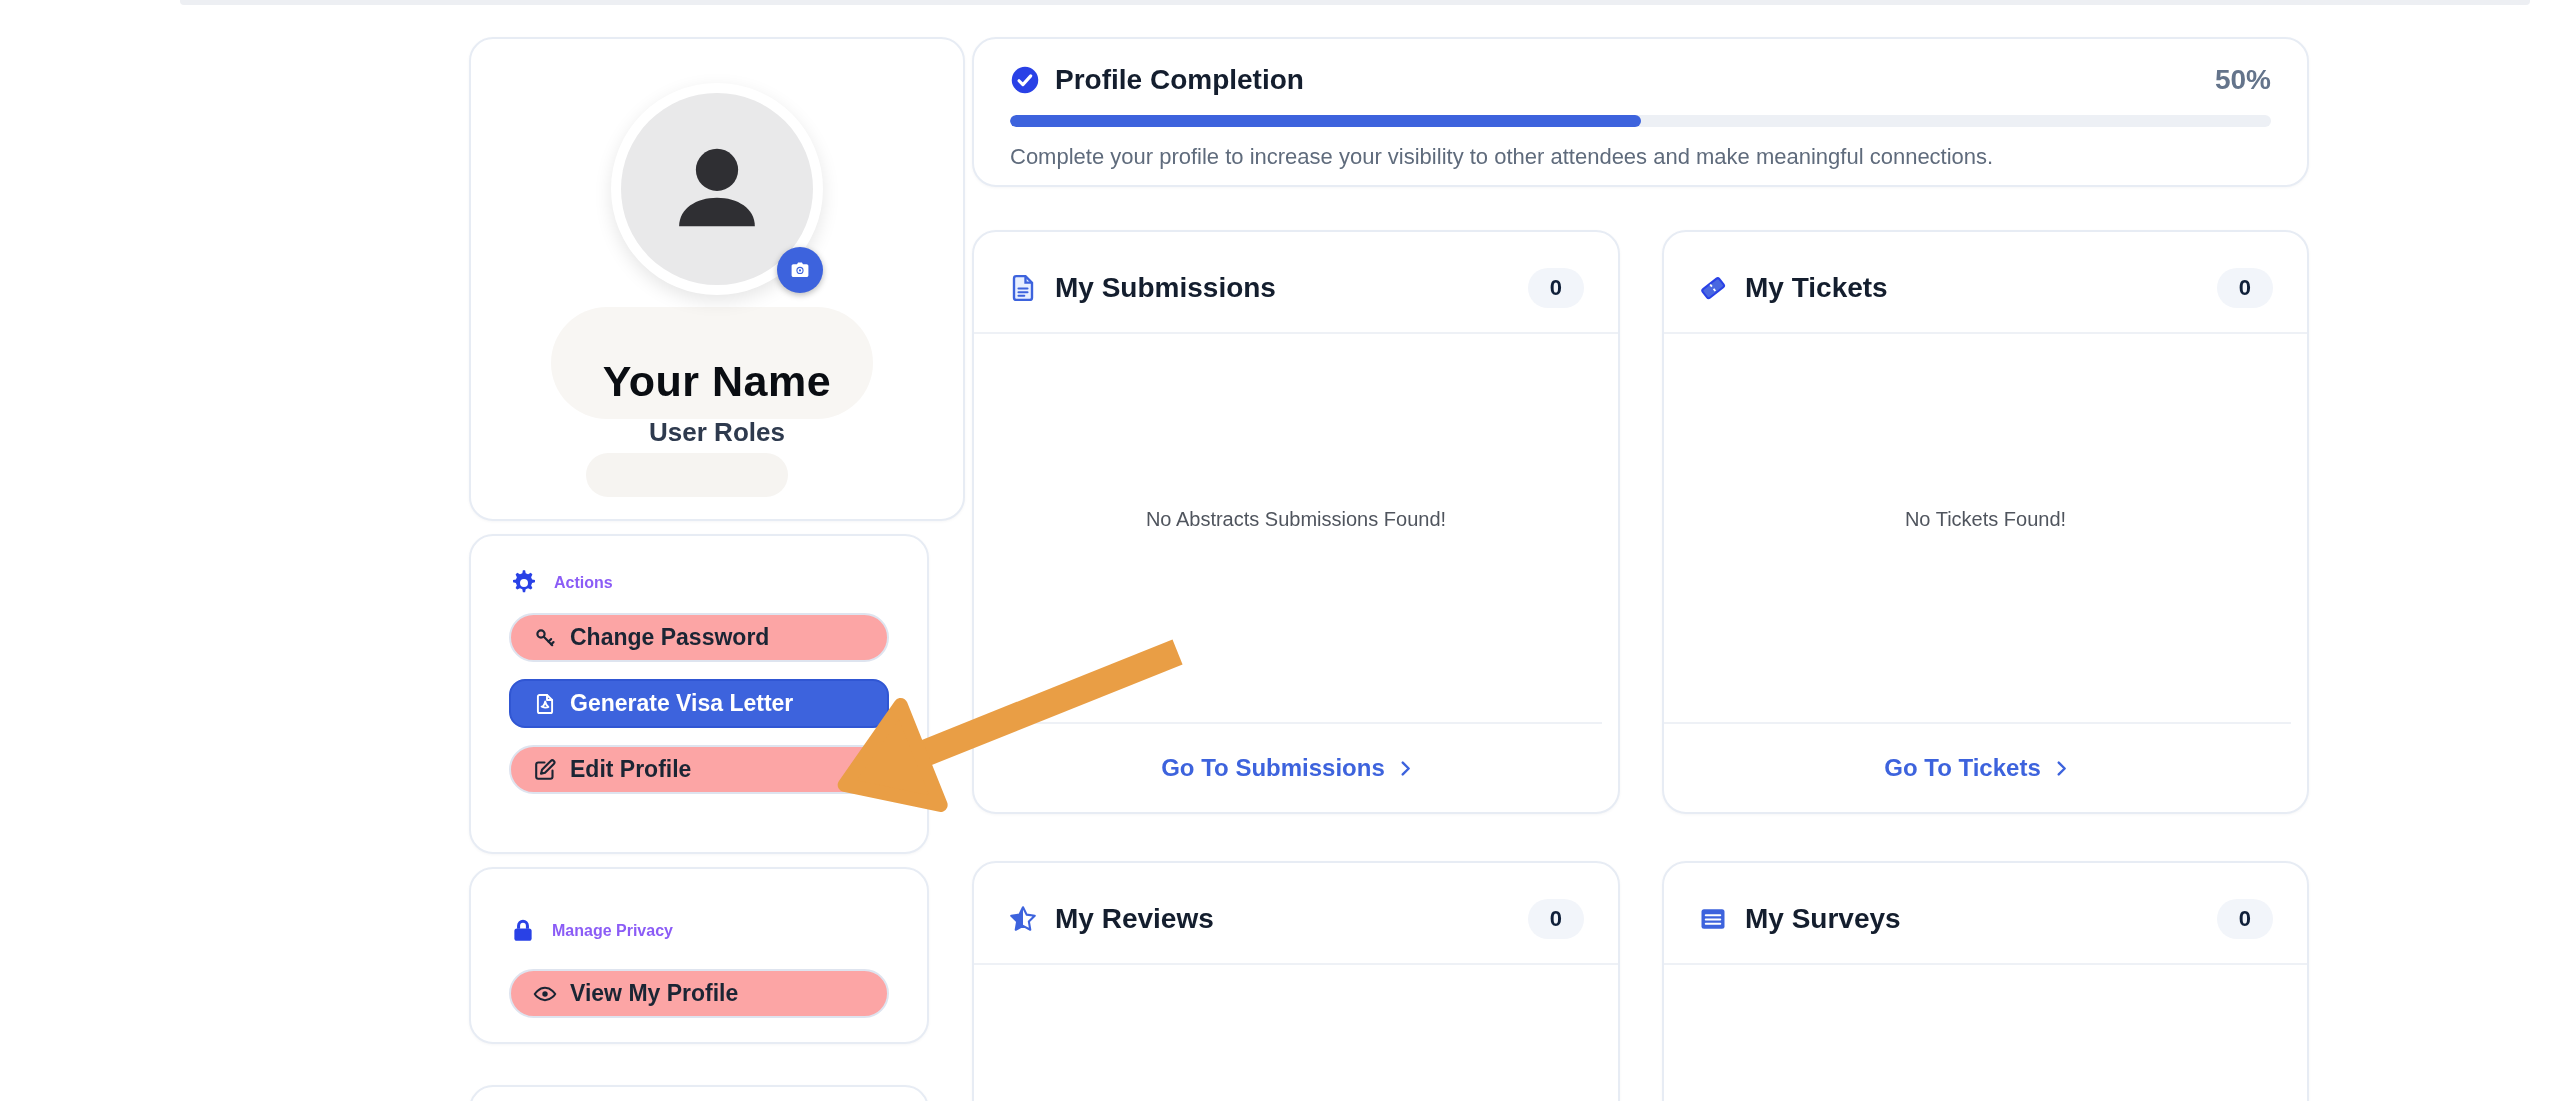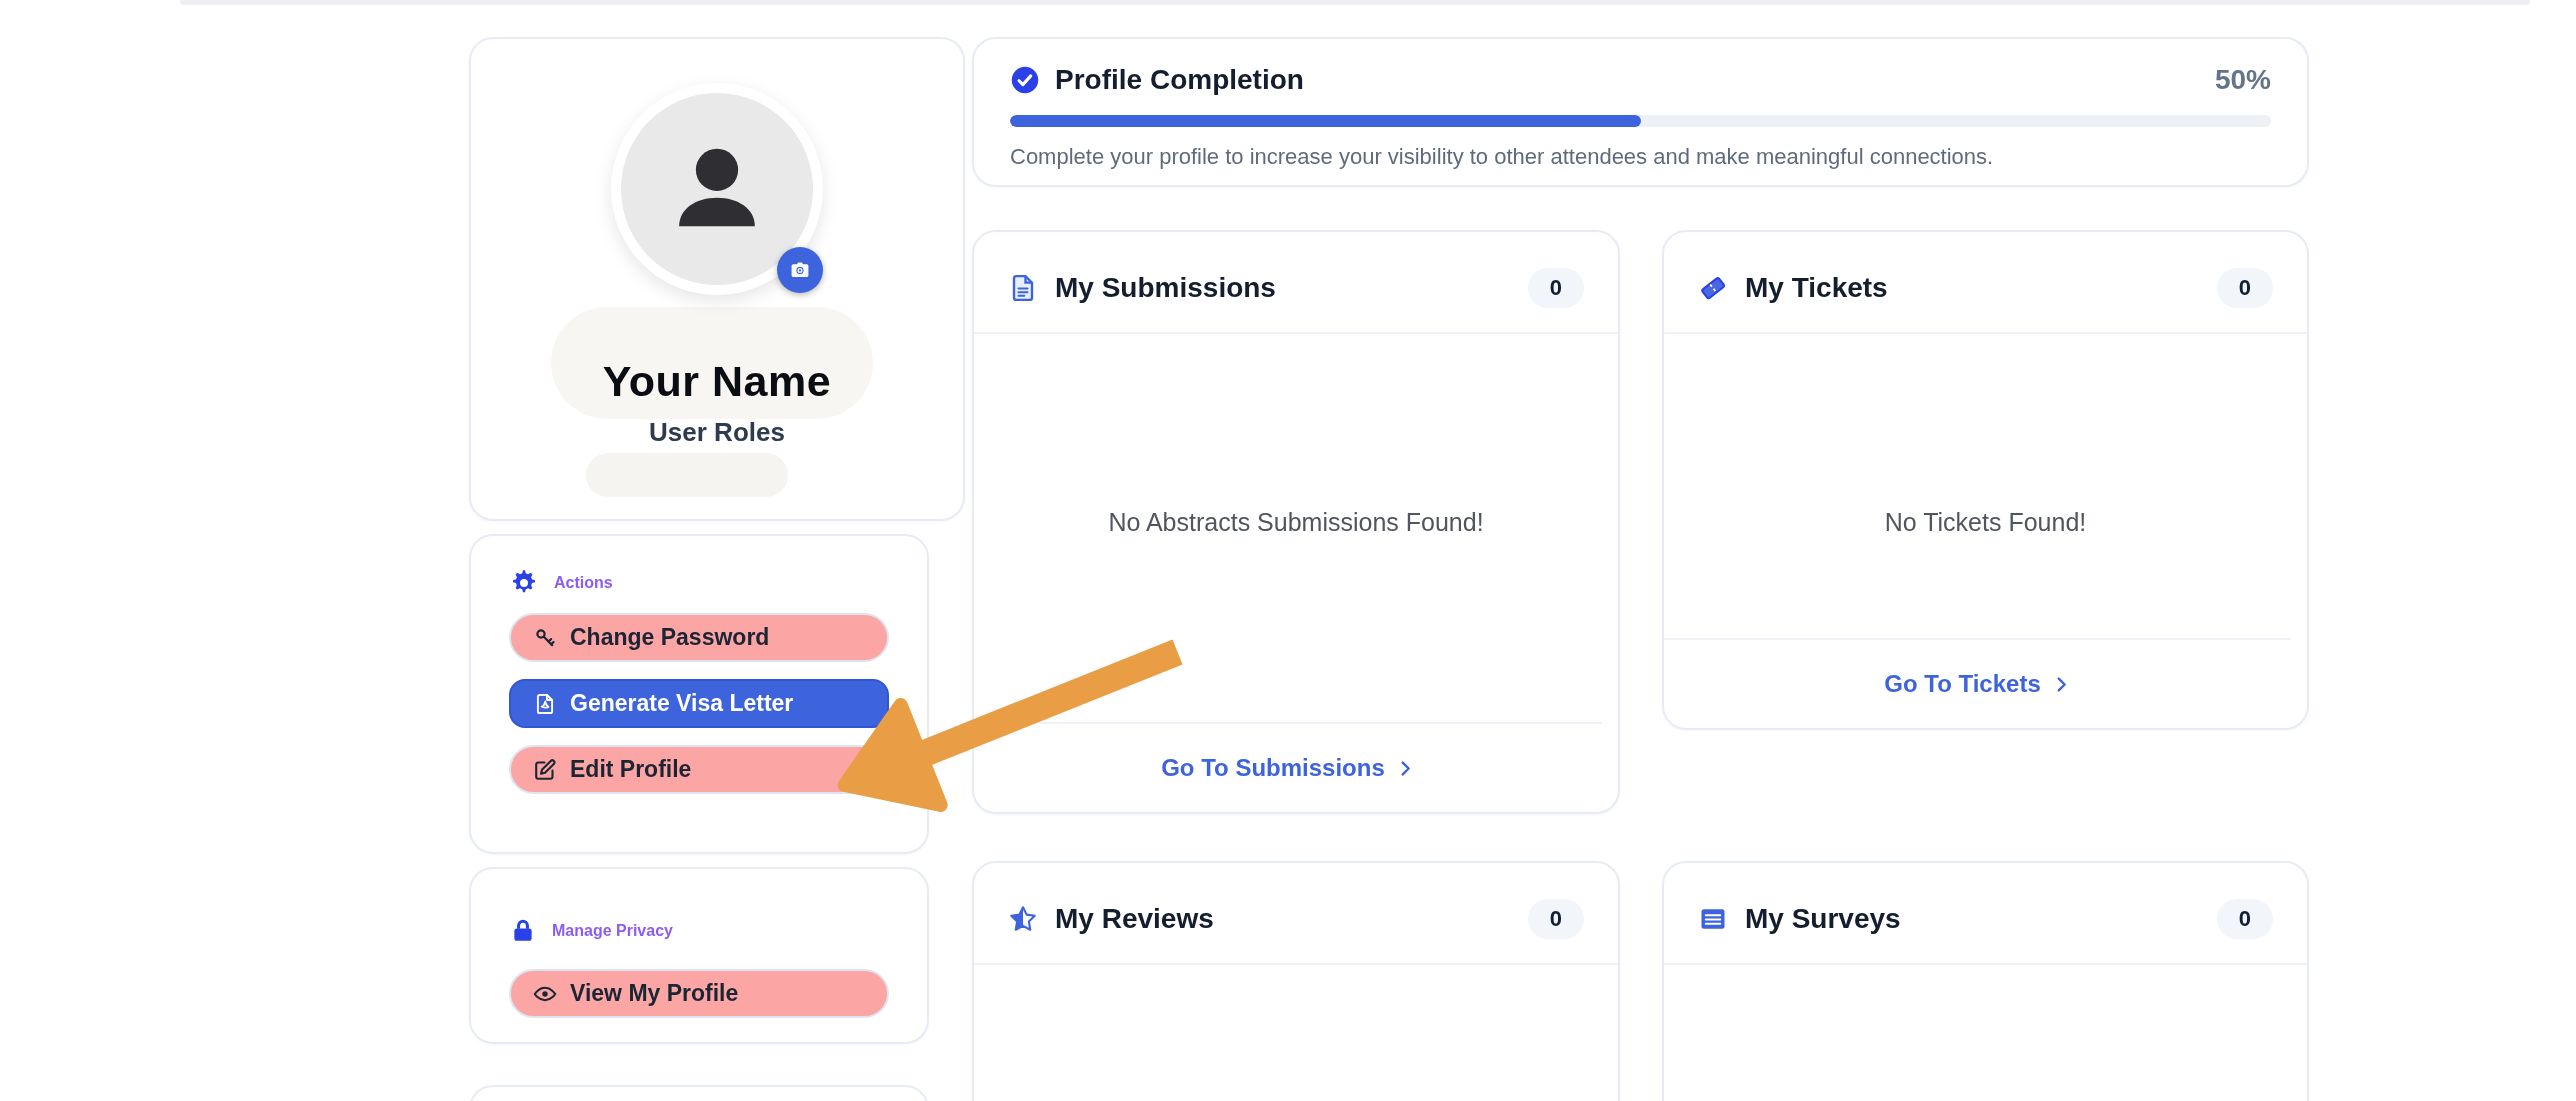--- a/index.html
+++ b/index.html
@@ -68,37 +68,37 @@
   
   .completion-card { left:972px; top:37px; width:1337px; height:150px; padding:25px 36px 0; }
   .completion-head { display:flex; align-items:center; gap:15px; }
   .completion-title { font-size:28px; font-weight:bold; color:#141e2e; }
   .completion-percent { margin-left:auto; font-size:28px; font-weight:bold; color:#64748b; }
   .progress-track { margin-top:19px; height:12px; background:#edf0f5; border-radius:8px; overflow:hidden; }
   .progress-fill  { height:100%; width:0%; background:#3D63DD; border-radius:8px; }
   .completion-desc { margin-top:17px; font-size:22px; color:#5f6b7c; }
 
   .submissions-card { left:972px;  top:230px; width:648px; height:584px; }
-  .tickets-card     { left:1662px; top:230px; width:647px; height:500px; }
+  .tickets-card     { left:1662px; top:230px; width:647px; height:584px; }
   .reviews-card     { left:972px;  top:861px; width:648px; height:400px; }
   .surveys-card     { left:1662px; top:861px; width:647px; height:400px; }
 
   .sub-header {
     display:flex; align-items:center; gap:17px; height:88px; padding:0 34px;
     border-bottom:2px solid #eef1f6;
     margin-top:12px;
   }
   .sub-title { font-size:28px; font-weight:bold; color:#141e2e; }
   .count-badge {
     margin-left:auto; background:#f2f5fa; color:#10203a;
     font-size:22px; font-weight:bold; padding:7px 22px; border-radius:999px;
   }
   .empty-text {
     position:absolute; left:0; top:276px; width:100%; text-align:center;
-    font-size:25px; color:#50555e;
+    font-size:20px; color:#50555e;
   }
   .card-footer {
     position:absolute; left:0; right:16px; bottom:0; height:88px;
     border-top:2px solid #eef1f6;
     display:flex; align-items:center; justify-content:center;
   }
   .footer-link {
     display:flex; align-items:center; gap:11px;
     color:#3D63DD; font-size:24px; font-weight:bold; cursor:pointer;
   }

